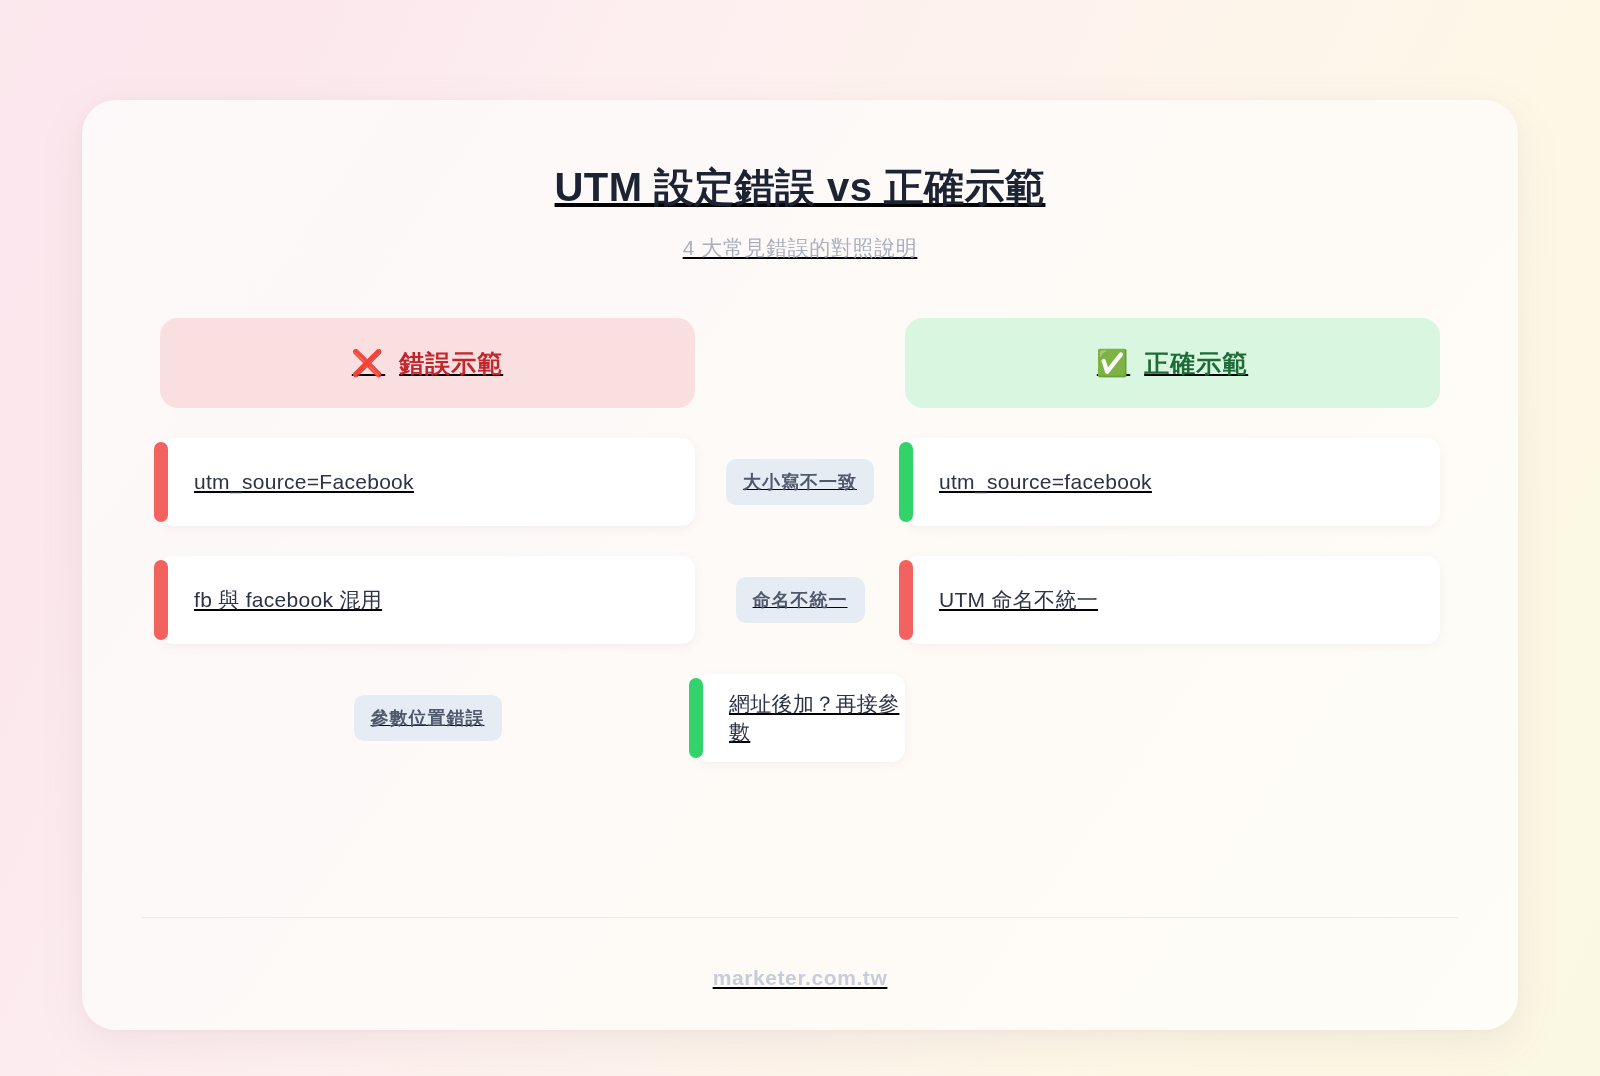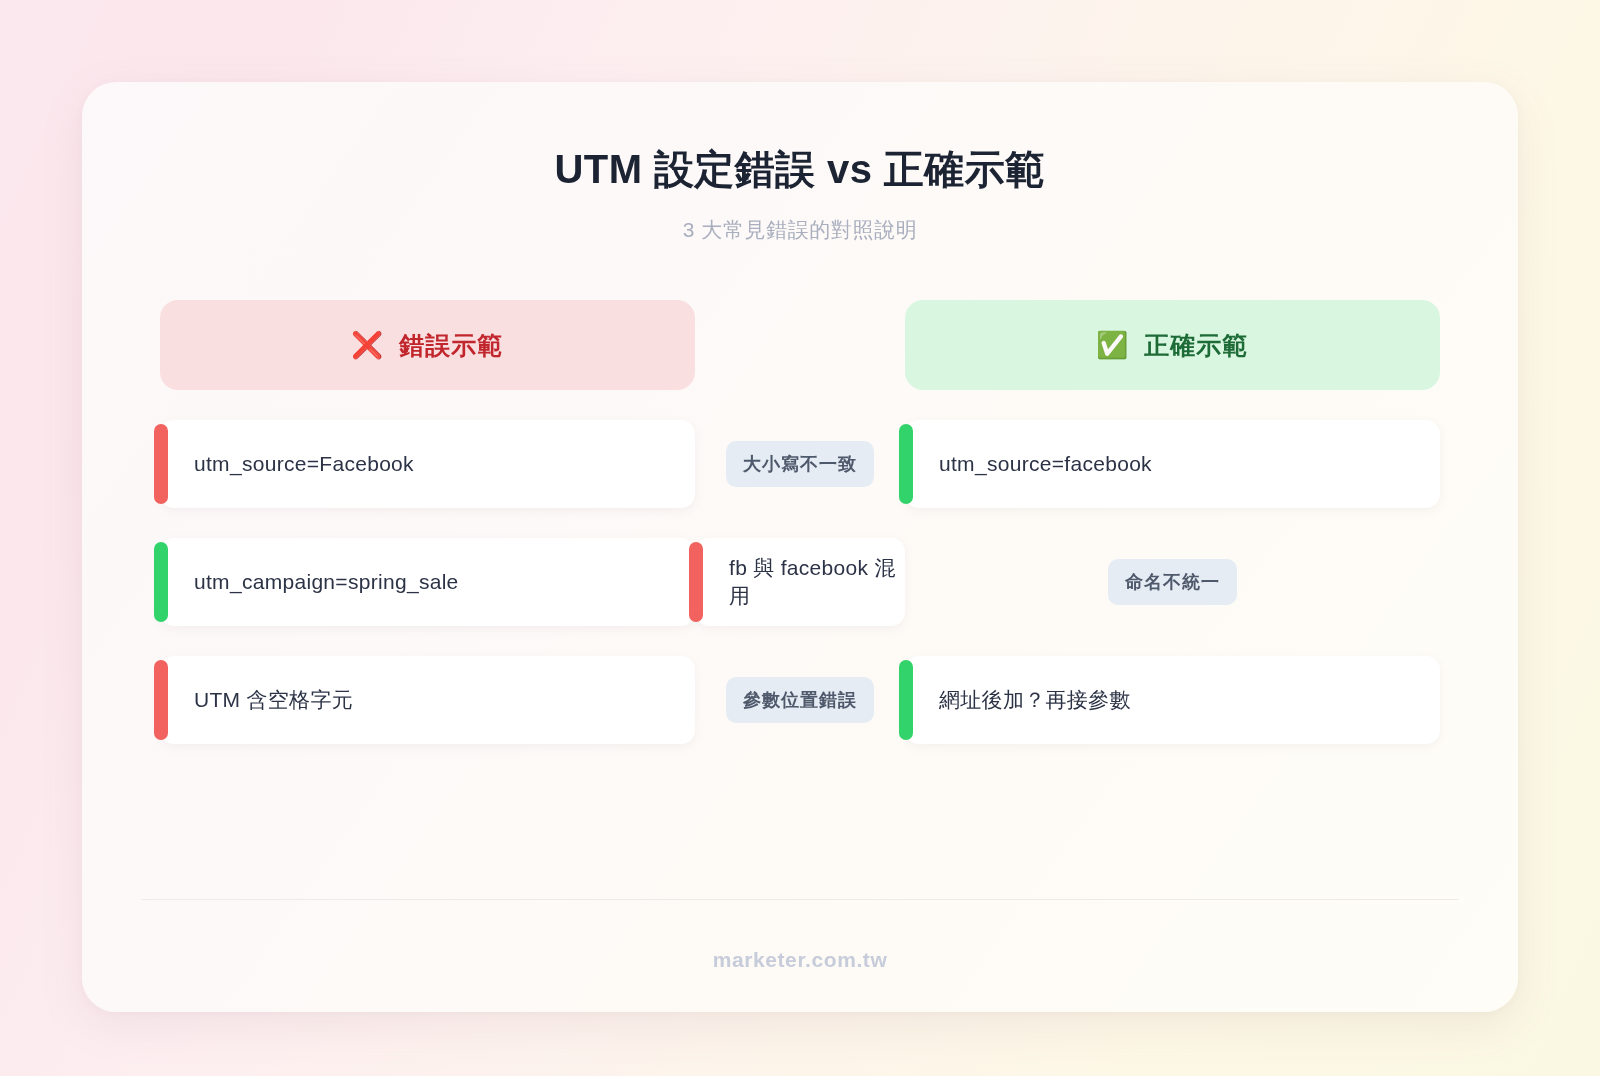--- a/index.html
+++ b/index.html
@@ -31,35 +31,36 @@
   
   .stage {
     position: relative;
     width: 1600px;
     height: 1076px;
   }
 
   .card {
     position: absolute;
     left: 82px;
-    top: 82px;
+    top: 100px;
     width: 1436px;
     height: 930px;
     background:
       linear-gradient(125deg,
         #fdf8f9 0%,
         #fdf9f8 35%,
         #fefbf6 65%,
         #fefdf7 100%);
     border-radius: 34px;
     box-shadow: 0 14px 46px rgba(150, 110, 125, 0.10),
                 0 2px 8px rgba(150, 110, 125, 0.05);
     padding: 52px 60px 40px;
     display: flex;
     flex-direction: column;
+    text-decoration: underline;
   }
 
   
   .page-title {
     text-align: center;
     font-size: 40px;
     font-weight: 700;
     color: #1c2333;
     letter-spacing: 0.4px;
     line-height: 1.25;
@@ -165,48 +166,47 @@
     letter-spacing: 0.6px;
   }
 </style>
 </head>
 <body>
 
 <div class="stage">
   <div class="card">
 
     <h1 class="page-title">UTM 設定錯誤 vs 正確示範</h1>
-    <p class="page-subtitle">3 大常見錯誤的對照說明</p>
+    <p class="page-subtitle">4 大常見錯誤的對照說明</p>
 
     <div class="compare">
 
       <div class="col-head bad">
         <span class="mark">❌</span>
         <span>錯誤示範</span>
       </div>
       <div class="head-spacer"></div>
       <div class="col-head good">
         <span class="mark">✅</span>
         <span>正確示範</span>
       </div>
 
       <div class="row-cell bad">utm_source=Facebook</div>
       <div class="mid-cell">
         <span class="pill">大小寫不一致</span>
       </div>
       <div class="row-cell good">utm_source=facebook</div>
 
-      <div class="row-cell good">utm_campaign=spring_sale</div>
 
       <div class="row-cell bad">fb 與 facebook 混用</div>
       <div class="mid-cell">
         <span class="pill">命名不統一</span>
       </div>
 
-      <div class="row-cell bad">UTM 含空格字元</div>
+      <div class="row-cell bad">UTM 命名不統一</div>
       <div class="mid-cell">
         <span class="pill">參數位置錯誤</span>
       </div>
       <div class="row-cell good">網址後加？再接參數</div>
 
     </div>
 
     <div class="footer">
       <div class="divider"></div>
       <div class="footer-text">marketer.com.tw</div>

